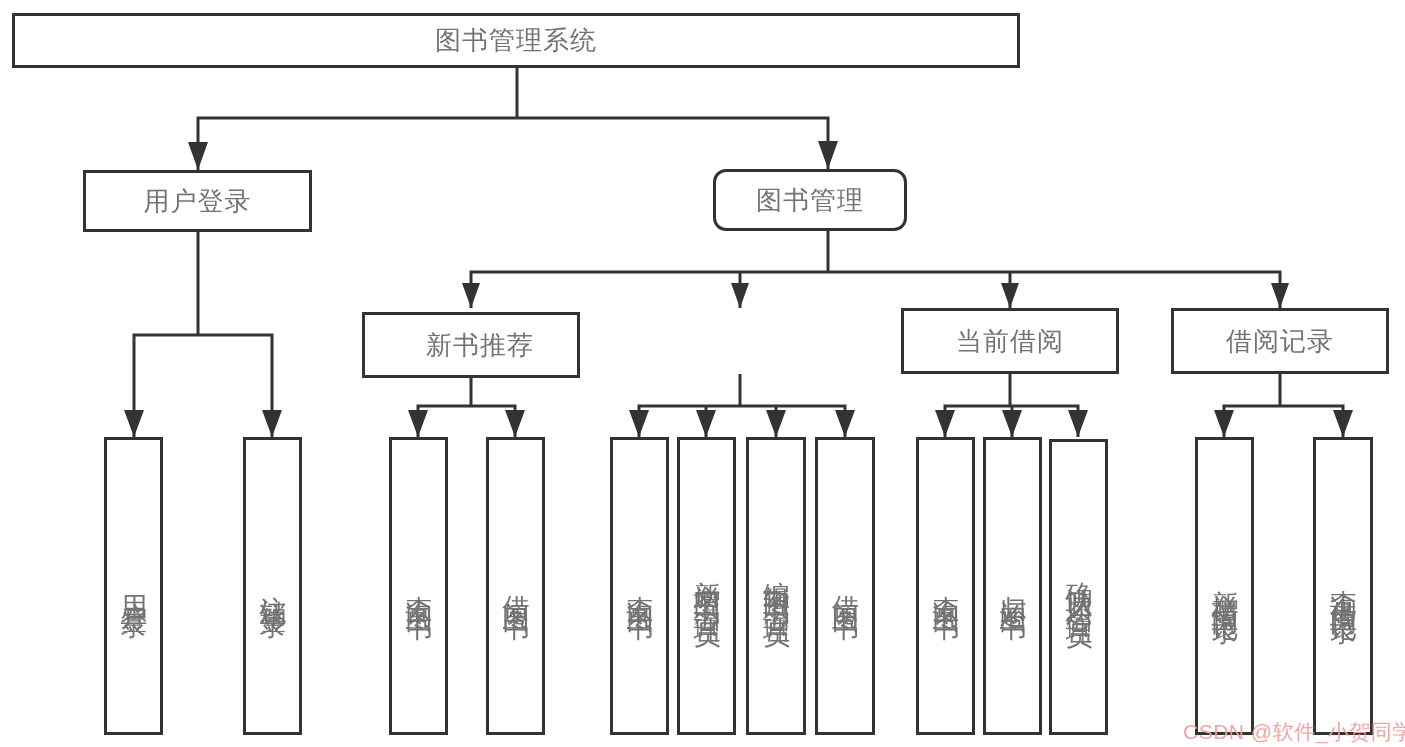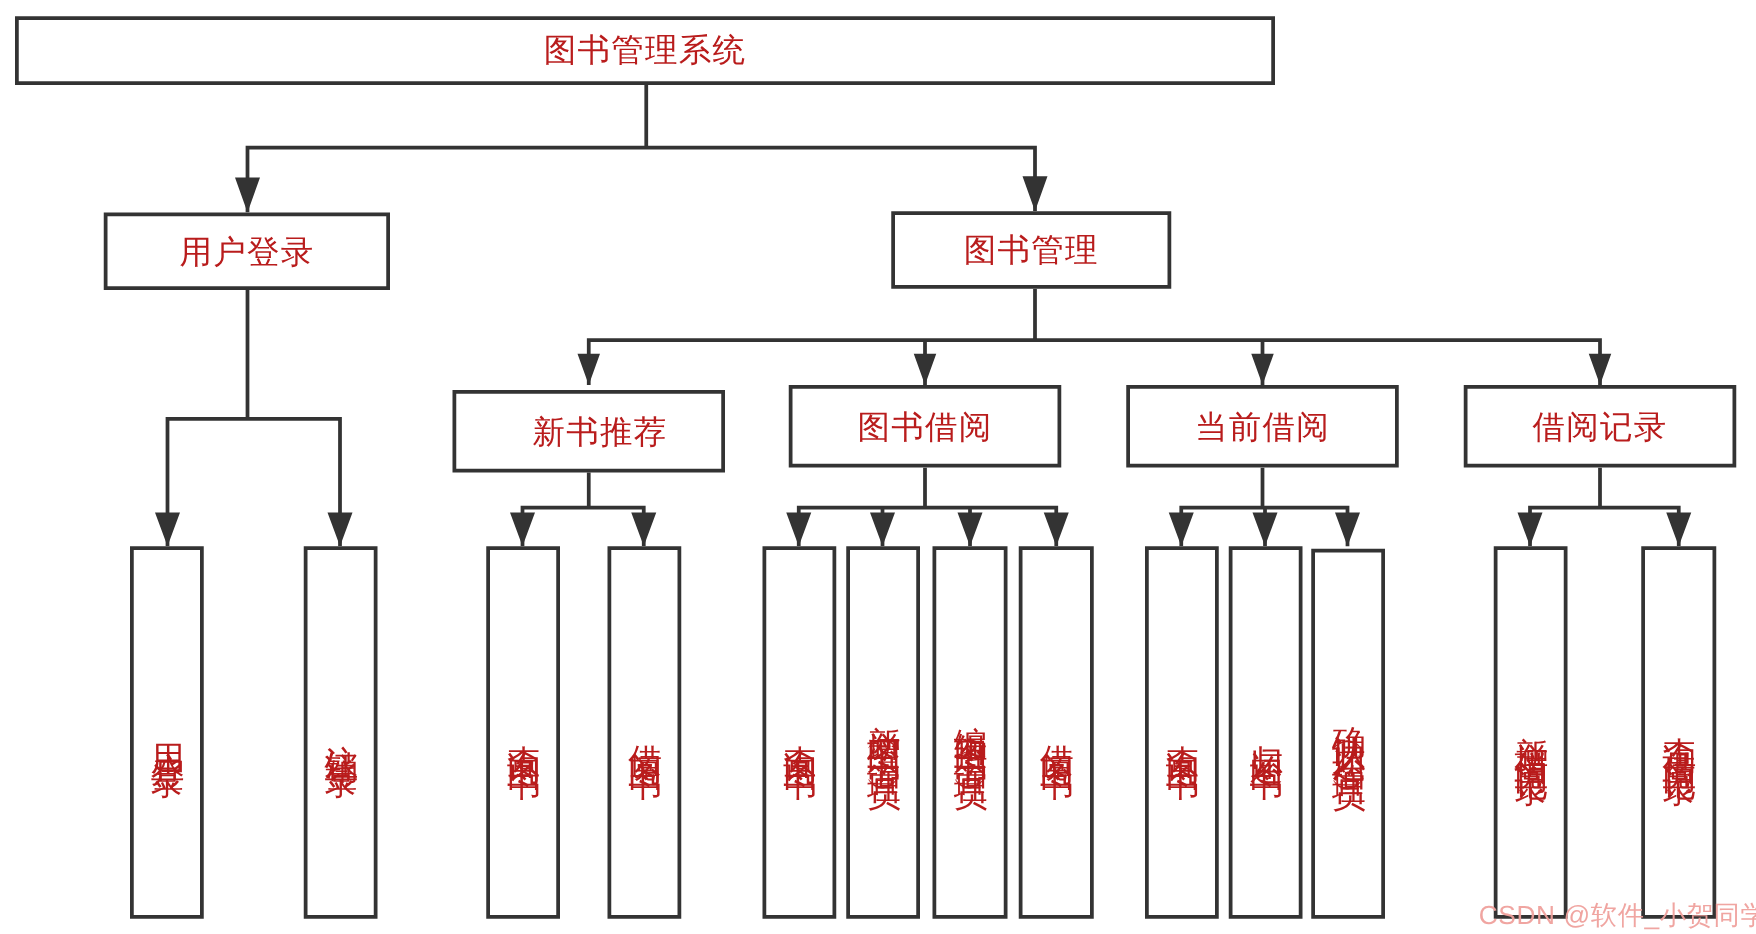--- a/index.html
+++ b/index.html
@@ -18,21 +18,21 @@
   #wires {
     position: absolute;
     left: 0; top: 0;
     width: 1405px; height: 747px;
   }
   .box {
     position: absolute;
     box-sizing: border-box;
     border: 3px solid #333333;
     background: #ffffff;
-    color: #b91c1c;
+    color: #737373;
     display: flex;
     align-items: center;
     justify-content: center;
     font-size: 26px;
     letter-spacing: 1px;
     white-space: nowrap;
   }
   .v {
     writing-mode: vertical-rl;
     text-orientation: mixed;
@@ -71,24 +71,23 @@
              M629 410 L649 410 L639 437 Z  M696 410 L716 410 L706 437 Z
              M766 410 L786 410 L776 437 Z  M835 410 L855 410 L845 437 Z
              M935 410 L955 410 L945 437 Z  M1002 410 L1022 410 L1012 437 Z
              M1068 410 L1088 410 L1078 437 Z
              M1214 410 L1234 410 L1224 437 Z  M1333 410 L1353 410 L1343 437 Z" fill="#333333"></path>
   </svg>
 
   <div class="box" style="left:12px; top:13px; width:1008px; height:55px;">图书管理系统</div>
 
   <div class="box" style="left:83px; top:170px; width:229px; height:62px;">用户登录</div>
-  <div class="box" style="left:713px; top:169px; width:224px; height:62px;">图书管理</div>
+  <div class="box" style="left:713px; top:169px; width:194px; height:62px;border-radius:13px;">图书管理</div>
 
   <div class="box" style="left:362px; top:312px; width:218px; height:66px;padding-left:18px;">新书推荐</div>
-  <div class="box" style="left:631px; top:308px; width:218px; height:66px;">图书借阅</div>
   <div class="box" style="left:1171px; top:308px; width:218px; height:66px;">借阅记录</div>
   <div class="box" style="left:901px; top:308px; width:218px; height:66px;">当前借阅</div>
 
   <div class="box v" style="left:104px; top:437px; width:59px; height:298px;">用户登录</div>
   <div class="box v" style="left:243px; top:437px; width:59px; height:298px;">注销登录</div>
 
   <div class="box v" style="left:389px; top:437px; width:59px; height:298px;">查询图书</div>
   <div class="box v" style="left:486px; top:437px; width:59px; height:298px;">借阅图书</div>
 
   <div class="box v" style="left:610px; top:437px; width:59px; height:298px;">查询图书</div>

